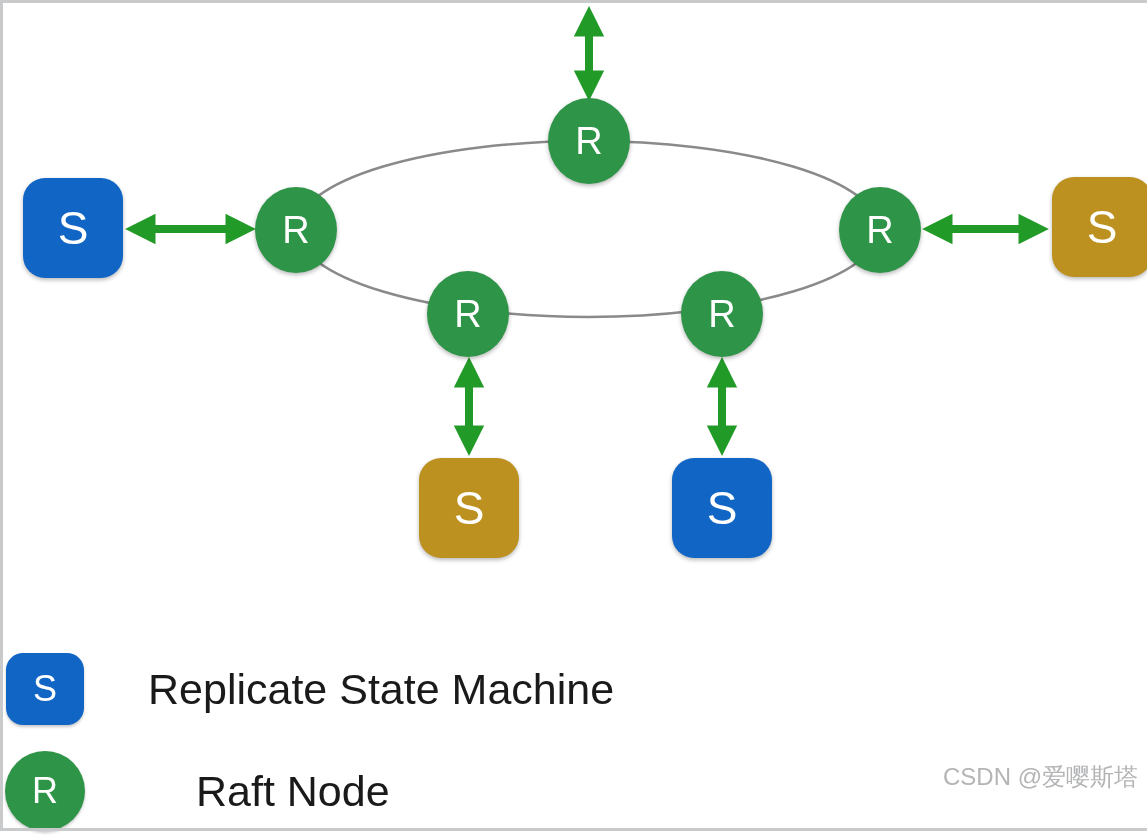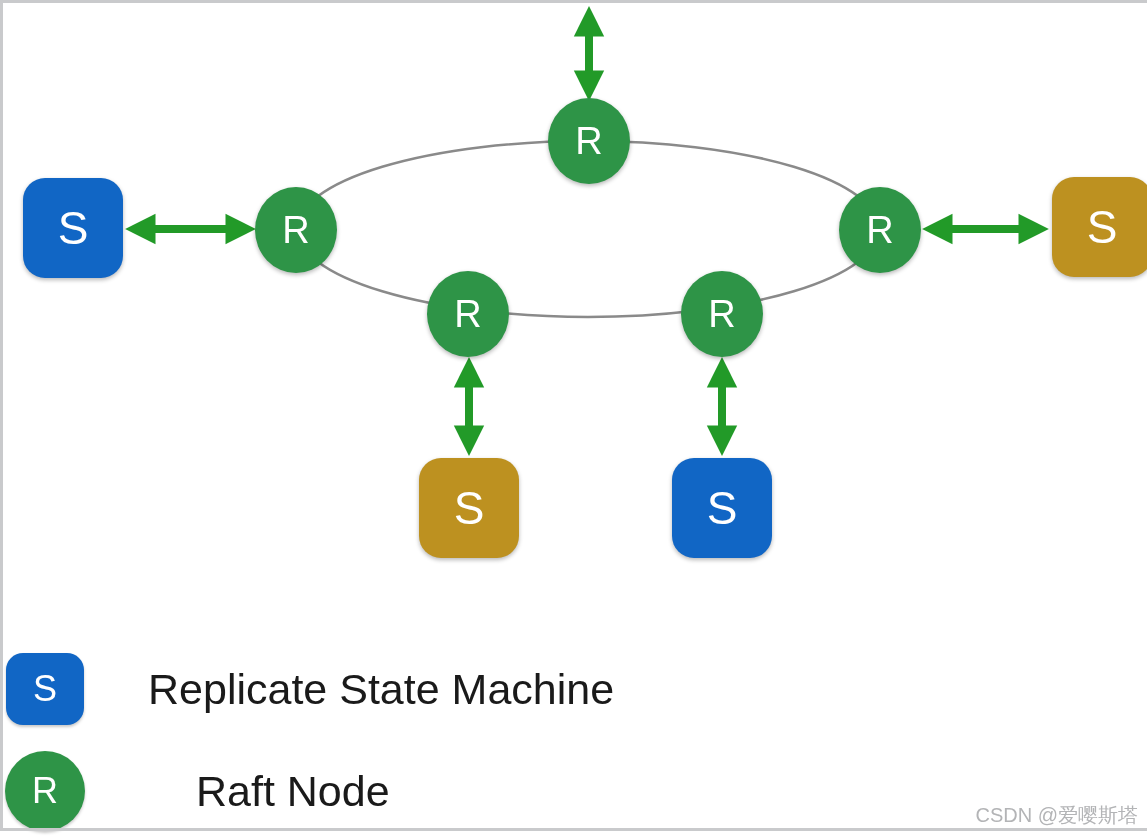--- a/index.html
+++ b/index.html
@@ -62,23 +62,23 @@
   .legend-label {
     position: absolute;
     color: var(--legend-text-color, #1a1a1a);
     font-size: 43px; line-height: 56px; white-space: nowrap;
   }
   .legend-label-1 { left: 148px; top: 661px; }
   .legend-label-2 { left: 196px; top: 763px; }
 
   .watermark {
     position: absolute;
-    right: 9px; top: 804px;
+    right: 9px; top: 766px;
     color: var(--watermark-gray, #b3b4b6);
-    font-size: 20px; line-height: 22px; white-space: nowrap;
+    font-size: 24px; line-height: 22px; white-space: nowrap;
   }
 </style>
 </head>
 <body>
 
 <div class="canvas">
 
   <svg class="links" width="1147" height="839" viewBox="0 0 1147 839">
     <defs>
       <marker id="ah" viewBox="0 0 10 10" refX="0.5" refY="5" markerWidth="3.8" markerHeight="4.1" orient="auto-start-reverse">

